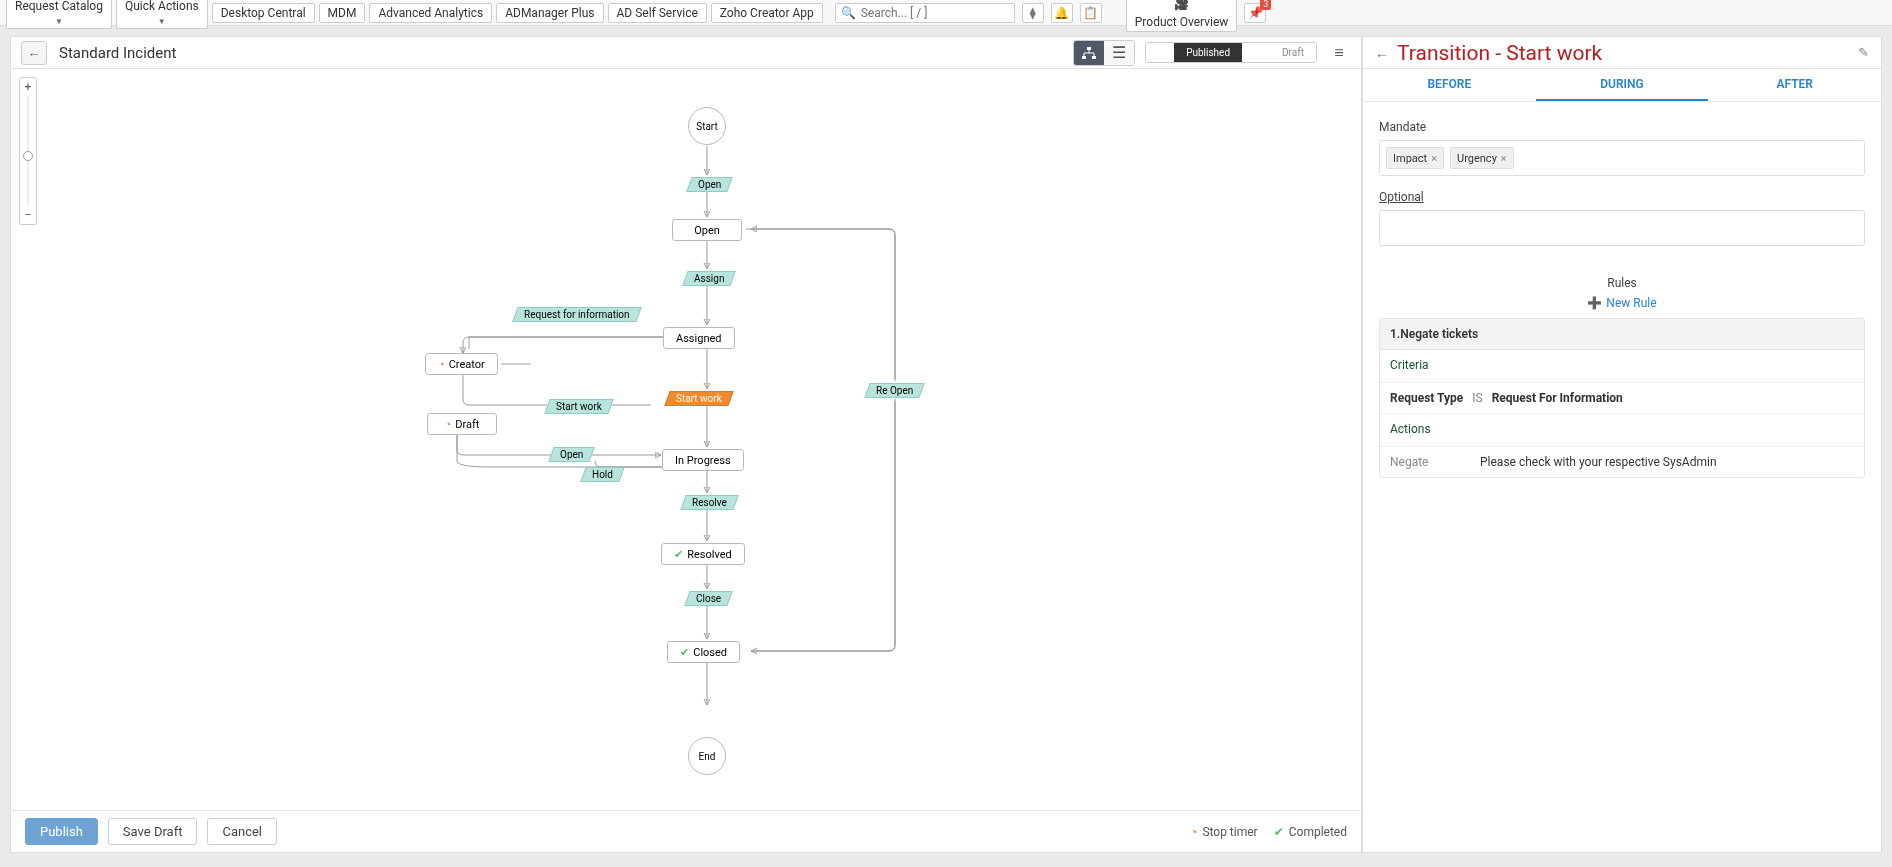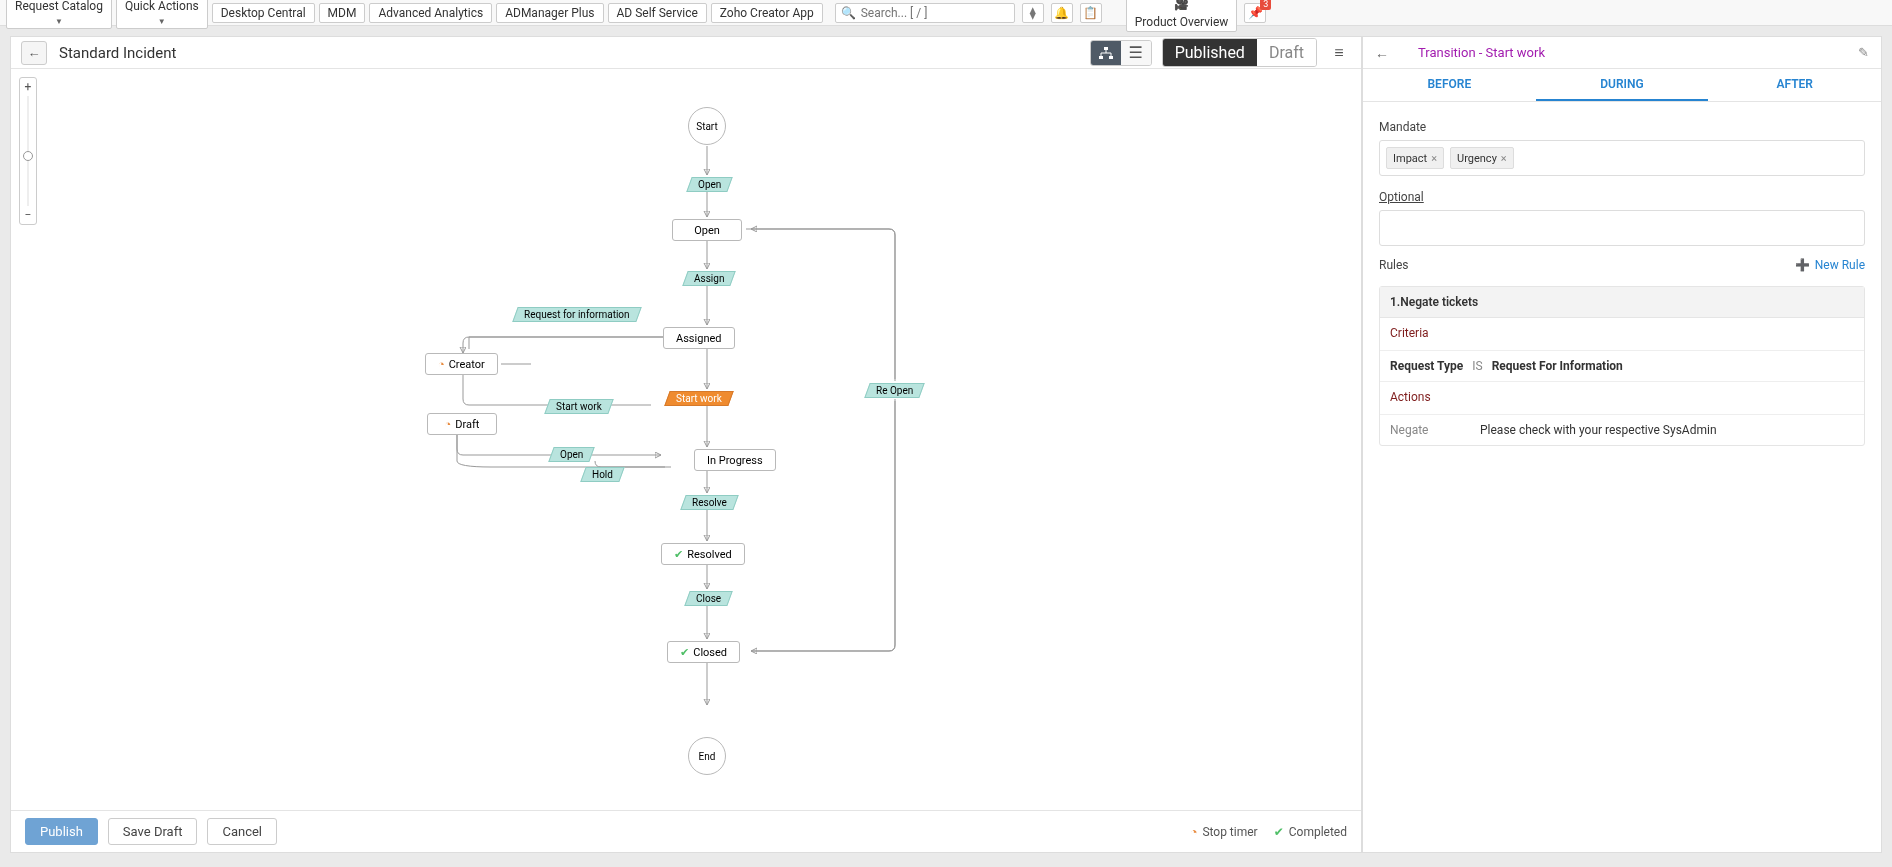--- a/index.html
+++ b/index.html
@@ -20,21 +20,21 @@
   .main { display: flex; height: calc(100% - 26px - 14px); background: #eaeaea; padding: 10px 10px 0 10px; gap: 0; }
   .canvas-wrap { flex: 1; background: #fff; border: 1px solid #ddd; display: flex; flex-direction: column; position: relative; margin-right: 0; }
   .canvas-header { height: 32px; border-bottom: 1px solid #e4e4e4; display: flex; align-items: center; padding: 0 10px; }
   .backbtn { width: 26px; height: 24px; border: 1px solid #ccc; border-radius: 3px; display: inline-flex; align-items:center; justify-content:center; cursor:pointer; background:#f5f5f5; font-size:13px; color:#555; margin-right:12px; }
   .canvas-title { font-size: 15px; color: #333; }
   .canvas-header .right { margin-left: auto; display:flex; align-items:center; gap:10px; }
   .view-toggle { display:flex; border:1px solid #ccc; border-radius:3px; overflow:hidden; }
   .view-toggle > div { width:30px; height:24px; display:inline-flex; align-items:center; justify-content:center; cursor:pointer; background:#f7f7f7; color:#555; }
   .view-toggle > div.active { background:#4f5a66; color:#fff; }
   .status-toggle { display:flex; border:1px solid #ccc; border-radius:3px; overflow:hidden; }
-  .status-toggle > div { padding: 4px 12px; font-size:16px; cursor:pointer; }
+  .status-toggle > div { padding: 4px 12px; font-size:10px; cursor:pointer;margin-left:28px; }
   .status-toggle .pub { background:#333; color:#fff; position:relative; }
   .status-toggle .pub::after { content:''; position:absolute; bottom:-5px; left:50%; transform:translateX(-50%); border:5px solid transparent; border-top-color:#333; }
   .status-toggle .draft { background:#fff; color:#888; }
   .hamburger { width:24px; height:24px; display:inline-flex; align-items:center; justify-content:center; cursor:pointer; font-size:16px; color:#555; }
 
   .canvas { flex:1; position:relative; background-image: radial-gradient(#ccc 0.6px, transparent 0.6px); background-size: 10px 10px; background-position: 0 0; overflow:hidden; }
 
   .zoom { position:absolute; left:8px; top:8px; width:18px; background:#fff; border:1px solid #ccc; border-radius:3px; display:flex; flex-direction:column; align-items:center; z-index:5; }
   .zoom .zbtn { width:100%; height:18px; display:flex; align-items:center; justify-content:center; font-size:12px; cursor:pointer; color:#555; user-select:none; }
   .zoom .track { width:100%; height:110px; position:relative; background: linear-gradient(#eee,#eee) center/2px 100% no-repeat; }
@@ -58,36 +58,36 @@
   .fbtn.primary { background:#6fa3d4; border-color:#6fa3d4; color:#fff; }
   .canvas-footer .right { margin-left:auto; display:flex; gap:16px; align-items:center; font-size:12px; color:#555; }
   .canvas-footer .right .item { display:inline-flex; gap:5px; align-items:center; }
   .mark-stop { color:#e88b3f; }
   .mark-done { color:#4fbf67; }
 
   
   .panel { width: 520px; background:#fff; border:1px solid #ddd; border-left:1px solid #ddd; display:flex; flex-direction:column; }
   .panel-header { height:32px; border-bottom:1px solid #e4e4e4; display:flex; align-items:center; padding:0 12px; gap:8px; }
   .pbackbtn { font-size:14px; color:#666; cursor:pointer; }
-  .panel-title { font-size:13px; color:#a21caf;margin-left:21px; }
+  .panel-title { font-size:21px; color:#b91c1c; }
   .editbtn { margin-left:auto; color:#888; cursor:pointer; font-size:13px; }
   .tabs { display:flex; border-bottom:1px solid #e4e4e4; font-size:12px; }
   .tabs > div { flex:1; text-align:center; padding:8px 0; cursor:pointer; color:#2684d1; font-weight:600; }
   .tabs > div.active { border-bottom:2px solid #2684d1; color:#2684d1; }
   .panel-body { flex:1; padding:12px 16px; overflow:auto; font-size:12px; color:#333; }
   .section-label { font-size:12px; color:#444; margin:6px 0; }
   .tagbox { border:1px solid #ddd; min-height:36px; padding:6px; border-radius:3px; display:flex; gap:6px; flex-wrap:wrap; }
   .tag { background:#f0f0f0; border:1px solid #ddd; border-radius:2px; padding:2px 6px; font-size:11px; display:inline-flex; align-items:center; gap:4px; }
   .tag .x { color:#888; cursor:pointer; font-size:11px; }
   .newrule { color:#2684d1; font-size:12px; cursor:pointer; display:inline-flex; align-items:center; gap:4px; }
-  .rules-head { display:flex; align-items:center; justify-content:space-between; margin-top:6px; margin-bottom:8px; }
+  .rules-head { display:flex; align-items:center; justify-content:space-between; margin-top:24px; margin-bottom:8px;flex-direction:column; }
   .rule { border:1px solid #e5e5e5; border-radius:3px; }
   .rule .rhead { background:#f3f3f3; padding:8px 10px; font-size:12px; font-weight:600; border-bottom:1px solid #e5e5e5; }
   .rule .rblock { padding:8px 10px; border-bottom:1px solid #eee; }
-  .rule .rlabel { color:#7f1d1d; font-size:12px; margin-bottom:2px; }
+  .rule .rlabel { color:#14532d; font-size:12px; margin-bottom:2px; }
   .rule .rline { font-size:12px; }
   .rule .is { color:#888; padding:0 6px; }
   .rule .action-row { display:flex; gap:30px; }
   .rule .nkey { color:#888; min-width:60px; }
 </style>
 </head>
 <body>
 
 <div class="topbar">
   <div class="btn">
@@ -217,21 +217,21 @@
           <span>Creator</span>
         </div>
       <div class="trans sel" style="left:656px; top:322px;"><span>Start work</span></div>
       <div class="trans" style="left:536px; top:330px;"><span>Start work</span></div>
       <div class="state" style="left:416px; top:344px;">
           <span class="timer">◔</span>
           <span>Draft</span>
         </div>
       <div class="trans" style="left:540px; top:378px;"><span>Open</span></div>
       <div class="trans" style="left:572px; top:398px;"><span>Hold</span></div>
-      <div class="state" style="left:683px; top:380px;">
+      <div class="state" style="left:651px; top:380px;">
           <span>In Progress</span>
         </div>
       <div class="trans" style="left:672px; top:426px;"><span>Resolve</span></div>
       <div class="state" style="left:650px; top:474px;">
           <span class="tick">✔</span>
           <span>Resolved</span>
         </div>
       <div class="trans" style="left:676px; top:522px;"><span>Close</span></div>
       <div class="state" style="left:656px; top:572px;">
           <span class="tick">✔</span>

